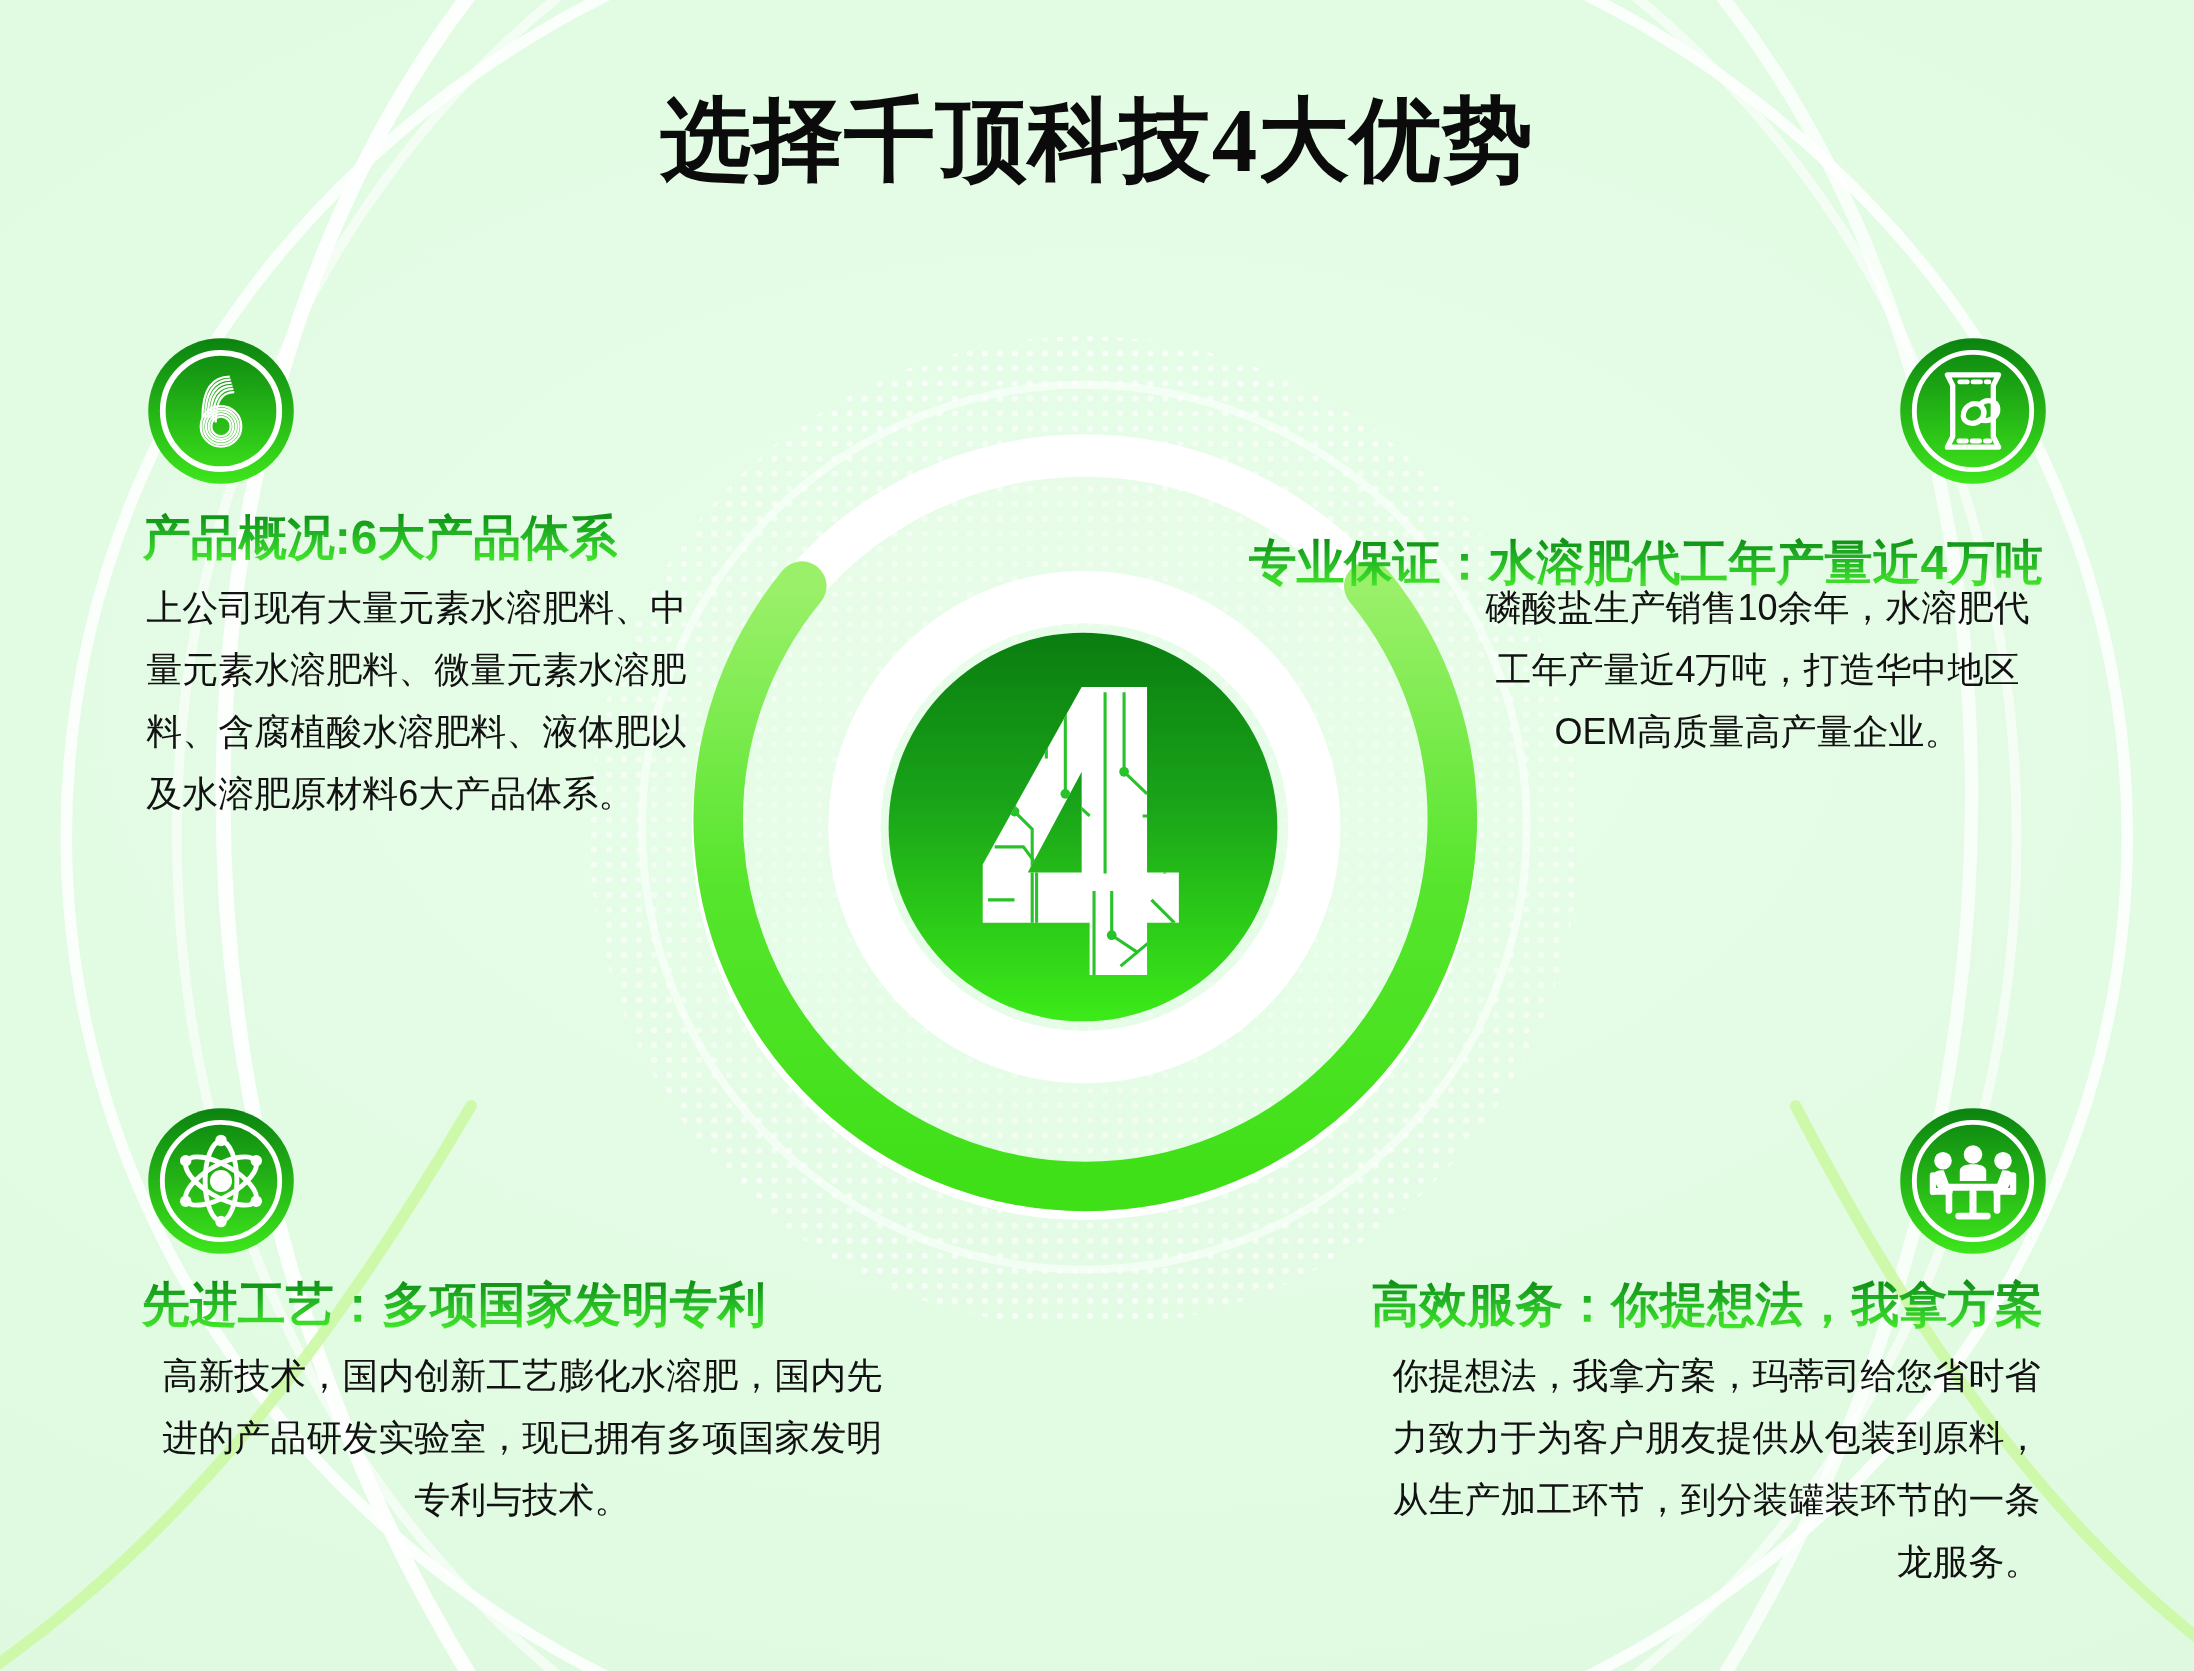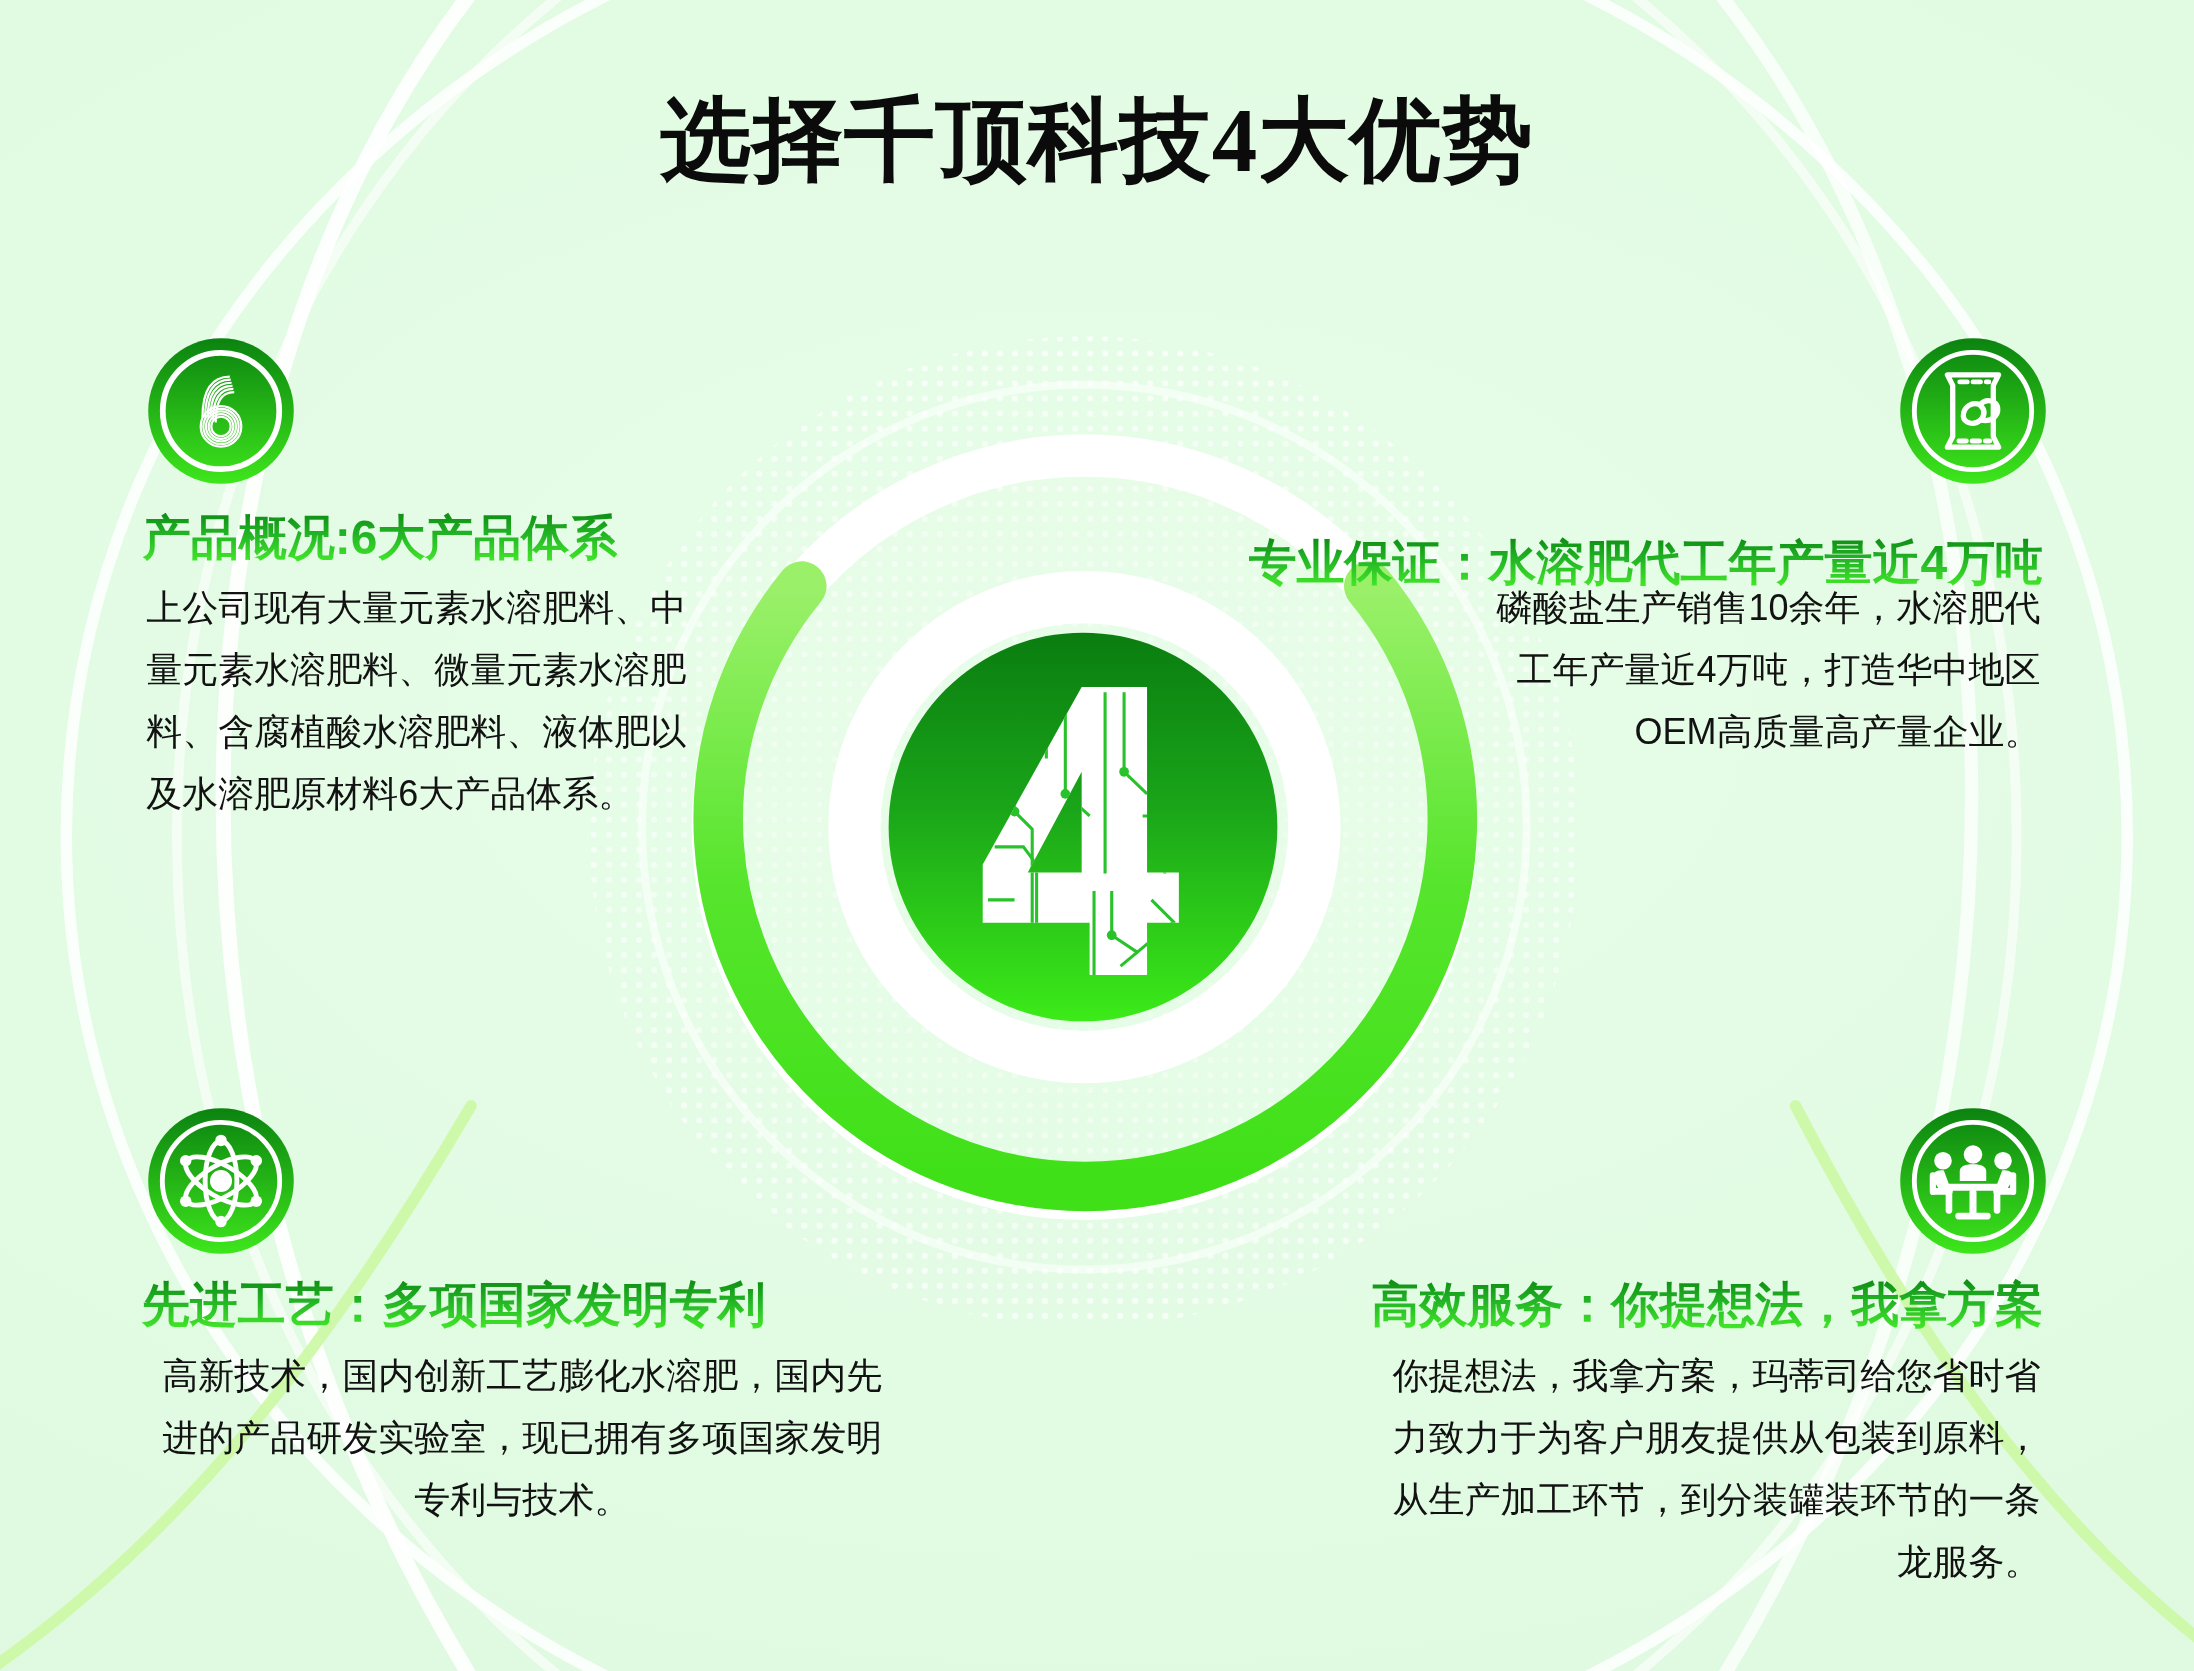--- a/index.html
+++ b/index.html
@@ -40,21 +40,21 @@
   }
   
   #card-tl{left:133px;top:336px;width:579px;}
   #card-tl .card-icon{left:13.3px;top:0;}
   #card-tl .card-head{position:absolute;left:9.7px;top:175px;}
   #card-tl .card-body{position:absolute;left:13.3px;top:241px;width:548px;text-align:left;}
   
   #card-tr{left:1163px;top:336px;width:889px;}
   #card-tr .card-icon{right:4.4px;top:0;}
   #card-tr .card-head{position:absolute;right:8.8px;top:175px;margin-top:25px;}
-  #card-tr .card-body{position:absolute;right:11.5px;top:241px;width:566px;text-align:right;}
+  #card-tr .card-body{position:absolute;right:11.5px;top:241px;width:566px;text-align:center;}
   
   #card-bl{left:133px;top:1106px;width:778px;}
   #card-bl .card-icon{left:13.3px;top:0;}
   #card-bl .card-head{position:absolute;left:8.8px;top:172px;}
   #card-bl .card-body{position:absolute;left:13.3px;top:239px;width:752px;text-align:center;}
   
   #card-br{left:1256px;top:1106px;width:796px;}
   #card-br .card-icon{right:4.4px;top:0;}
   #card-br .card-head{position:absolute;right:8.8px;top:172px;}
   #card-br .card-body{position:absolute;right:11.5px;top:239px;width:677px;text-align:right;}

